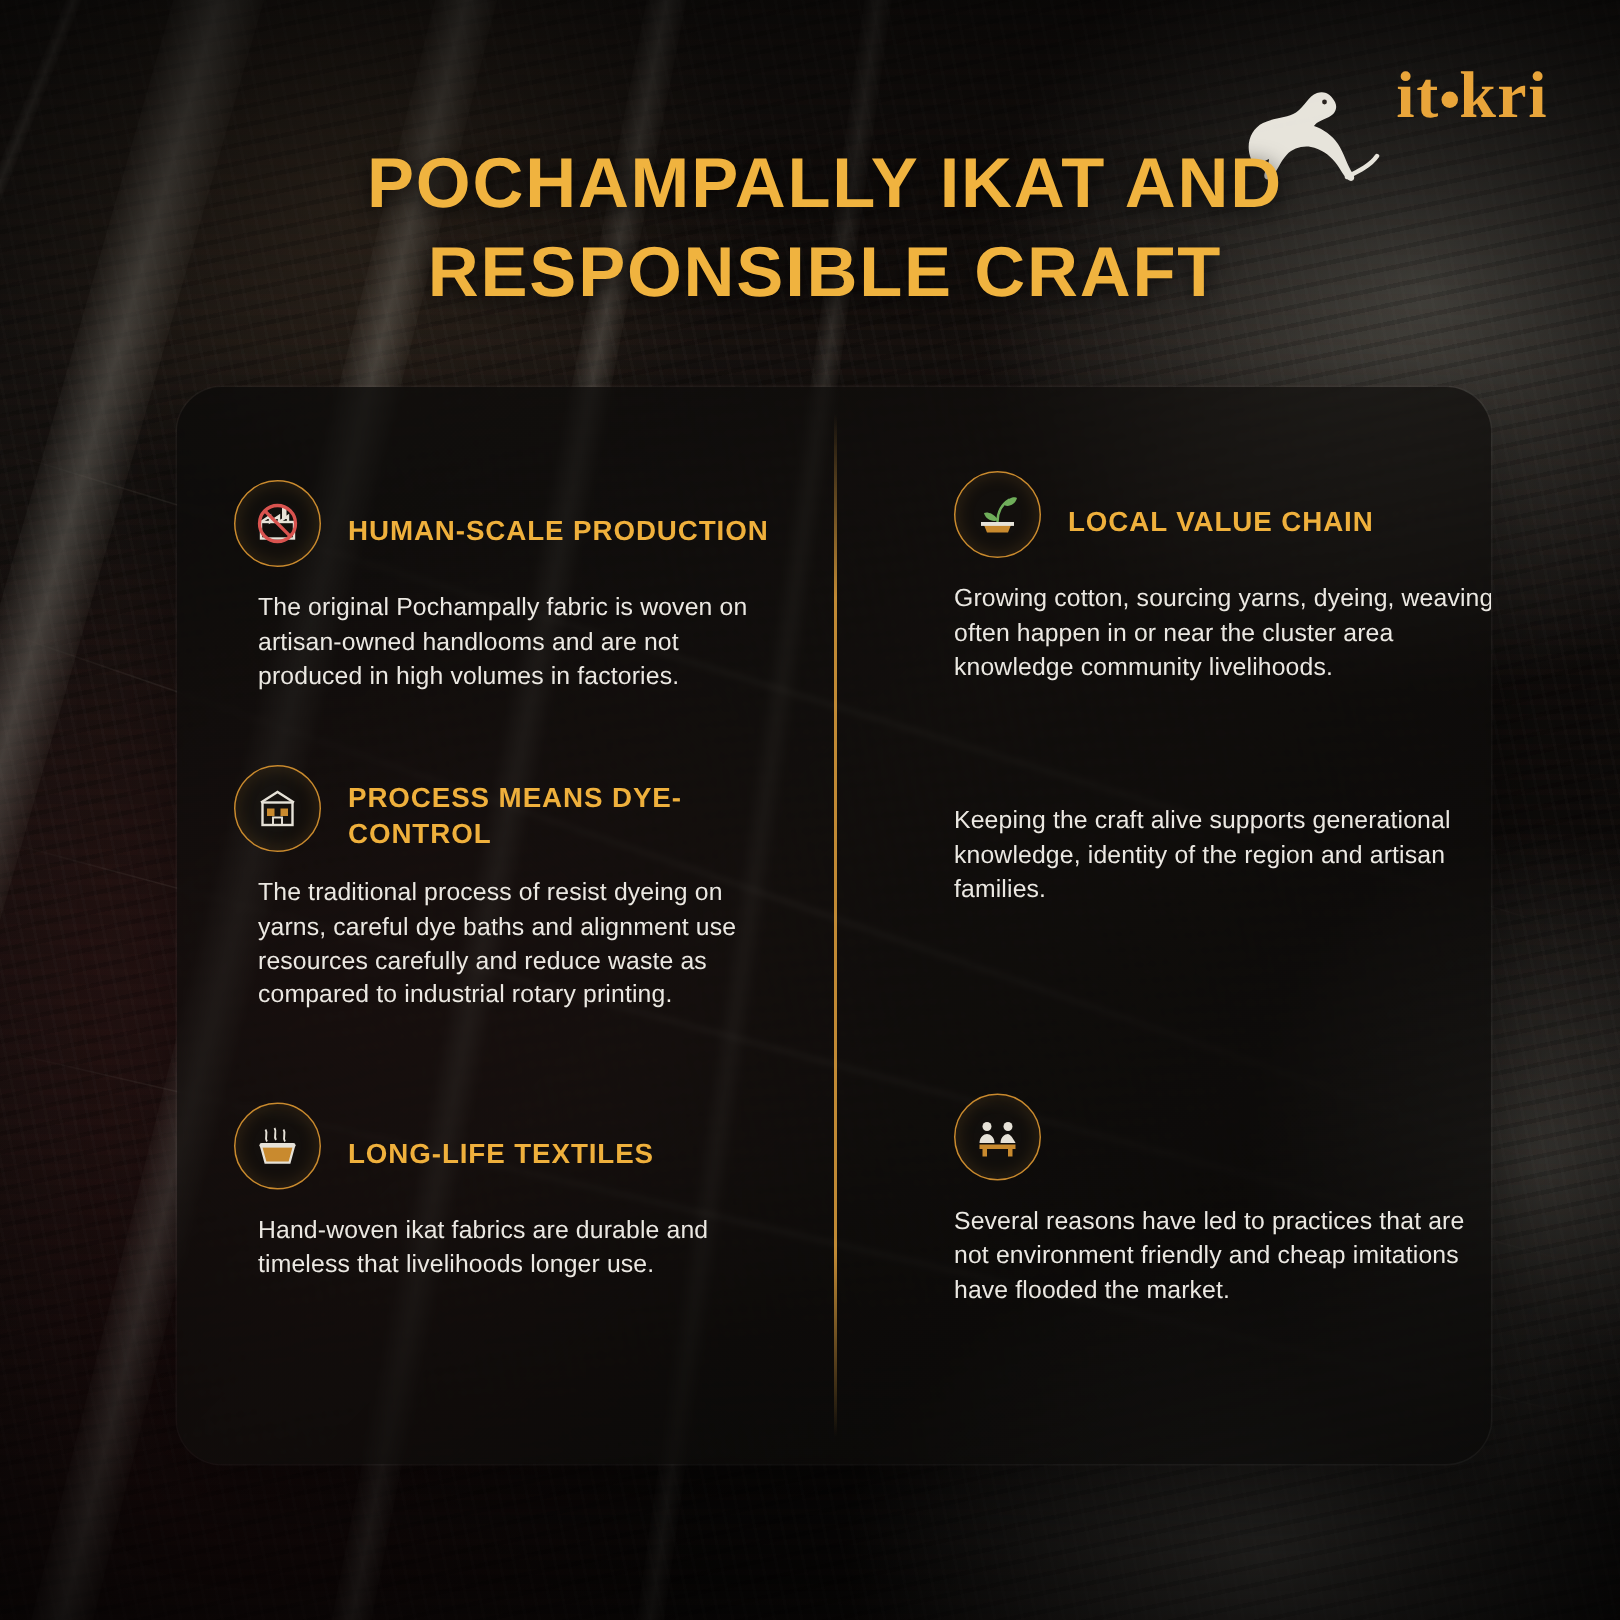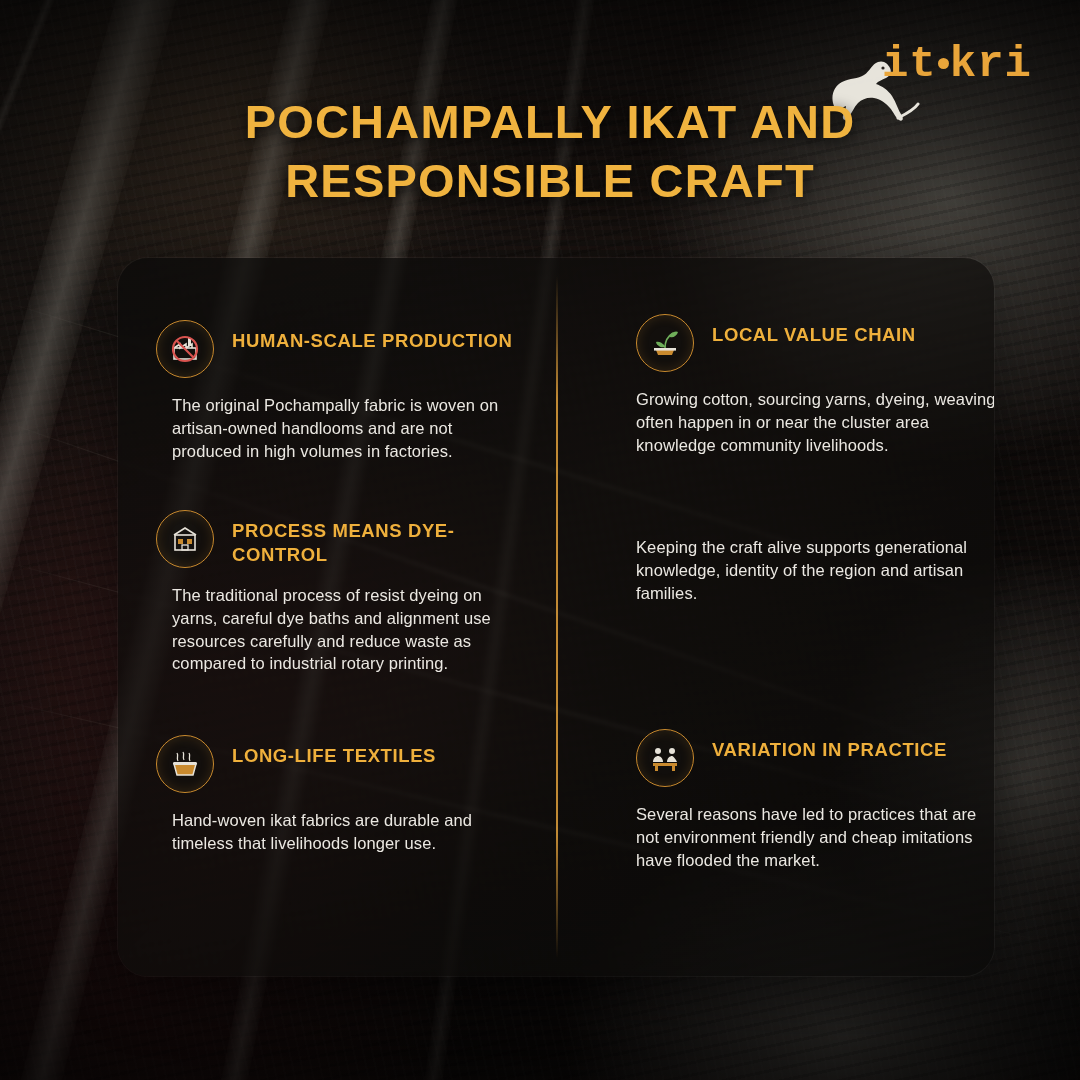--- a/index.html
+++ b/index.html
@@ -52,21 +52,21 @@
   .bg-vignette {
     position:absolute; inset:0;
     background:
       linear-gradient(180deg, rgba(0,0,0,0.55) 0%, rgba(0,0,0,0.18) 22%, rgba(0,0,0,0.20) 70%, rgba(0,0,0,0.62) 100%),
       radial-gradient(ellipse 80% 70% at 50% 50%, rgba(0,0,0,0) 30%, rgba(0,0,0,0.55) 100%);
   }
 
   
   .logo {
     position:absolute; top:42px; right:48px;
-    font-family:Liberation Mono, monospace;
+    font-family:Liberation Serif, serif;
     font-size:44px; font-weight:700; letter-spacing:1px;
     color:#e9a53a;
     line-height:1;
   }
   .logo .dot {
     display:inline-block; width:11px; height:11px; border-radius:50%;
     background:#e9a53a; margin:0 1px 2px 1px; vertical-align:middle;
   }
   .leopard {
     position:absolute; top:48px; right:160px;
@@ -104,21 +104,21 @@
   }
 
   .col { position:absolute; top:0; width:438px; height:100%; }
   .col.left  { left:0; }
   .col.right { left:438px; }
 
   .item { position:absolute; width:368px; }
   .col.left  .item { left:38px; }
   .col.right .item { left:80px; }
 
-  .item-head { display:flex; align-items:flex-start; gap:18px; }
+  .item-head { display:flex; align-items:center; gap:18px; }
   .badge {
     flex:0 0 auto;
     width:58px; height:58px; border-radius:50%;
     border:1.6px solid #c98a2e;
     background:rgba(20,17,14,0.65);
     display:flex; align-items:center; justify-content:center;
     box-shadow:inset 0 0 12px rgba(200,140,50,0.18);
   }
   .badge svg { display:block; }
   .item-title {
@@ -258,18 +258,17 @@
           <svg width="34" height="34" viewBox="0 0 34 34">
             <circle cx="10" cy="10" r="3" fill="#e6e2d8"></circle>
             <circle cx="24" cy="10" r="3" fill="#e6e2d8"></circle>
             <path d="M5 21 C5 17 8 15 10 15 C12 15 15 17 15 21 Z" fill="#e6e2d8"></path>
             <path d="M19 21 C19 17 22 15 24 15 C26 15 29 21 29 21 Z" fill="#e6e2d8"></path>
             <rect x="5" y="22" width="24" height="3" fill="#c98a2e"></rect>
             <rect x="7" y="25" width="3" height="5" fill="#c98a2e"></rect>
             <rect x="24" y="25" width="3" height="5" fill="#c98a2e"></rect>
           </svg>
         </div>
-        <div class="item-title">VARIATION IN PRACTICE</div>
       </div>
       <div class="item-body">Several reasons have led to practices that are not environment friendly and cheap imitations have flooded the market.</div>
     </div>
   </div>
 </div>
 
 </body></html>

